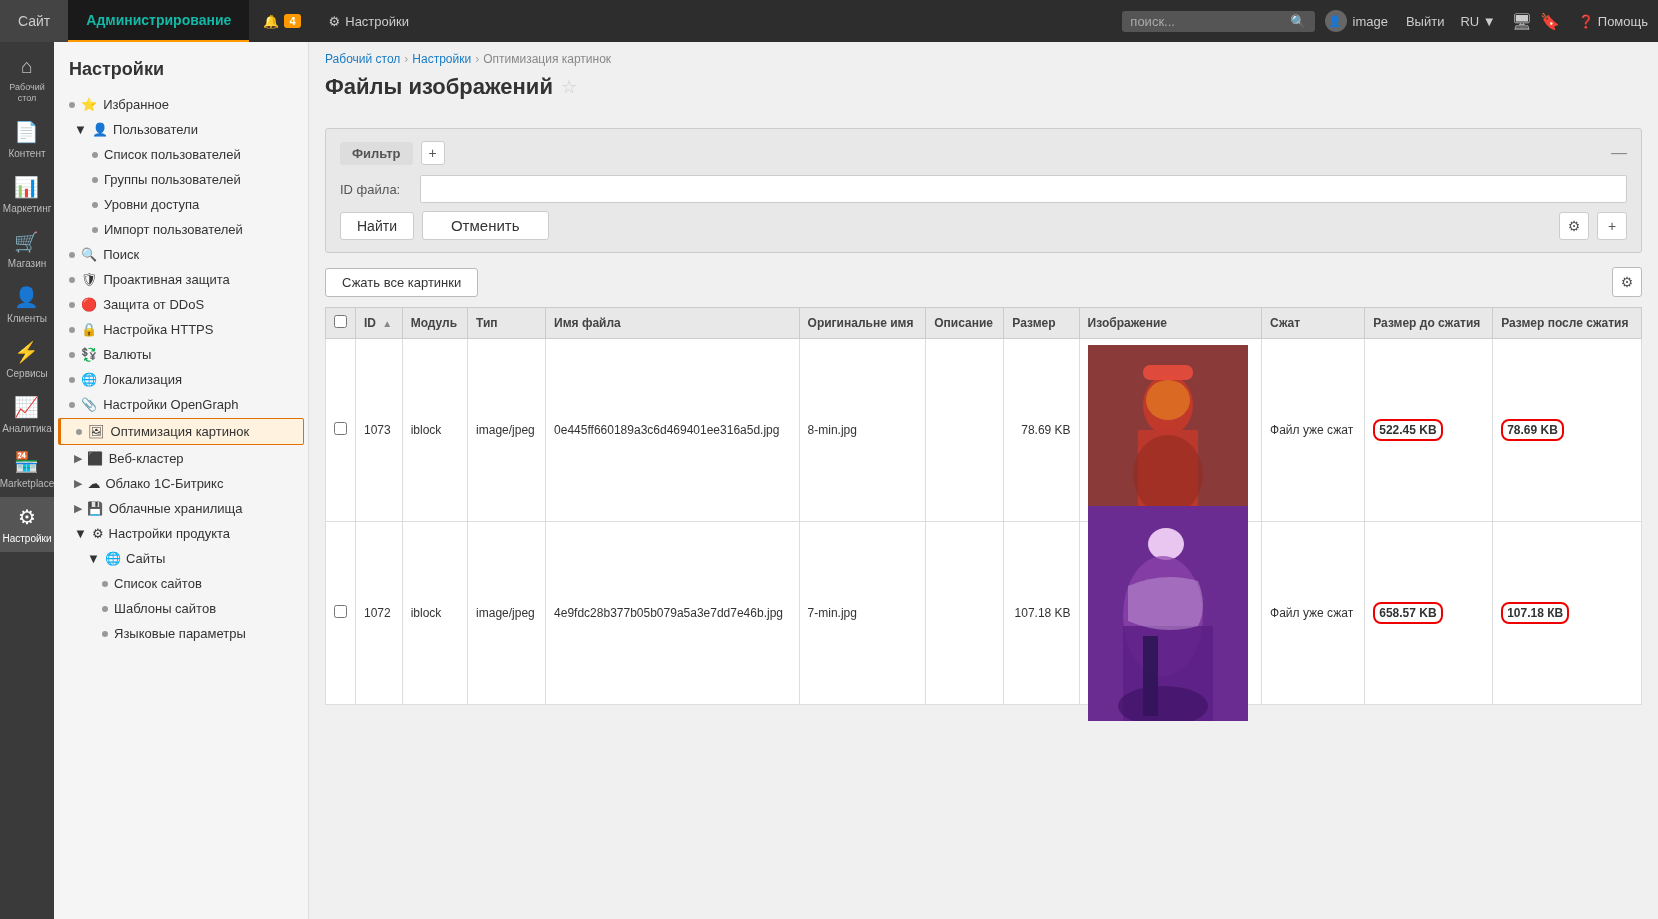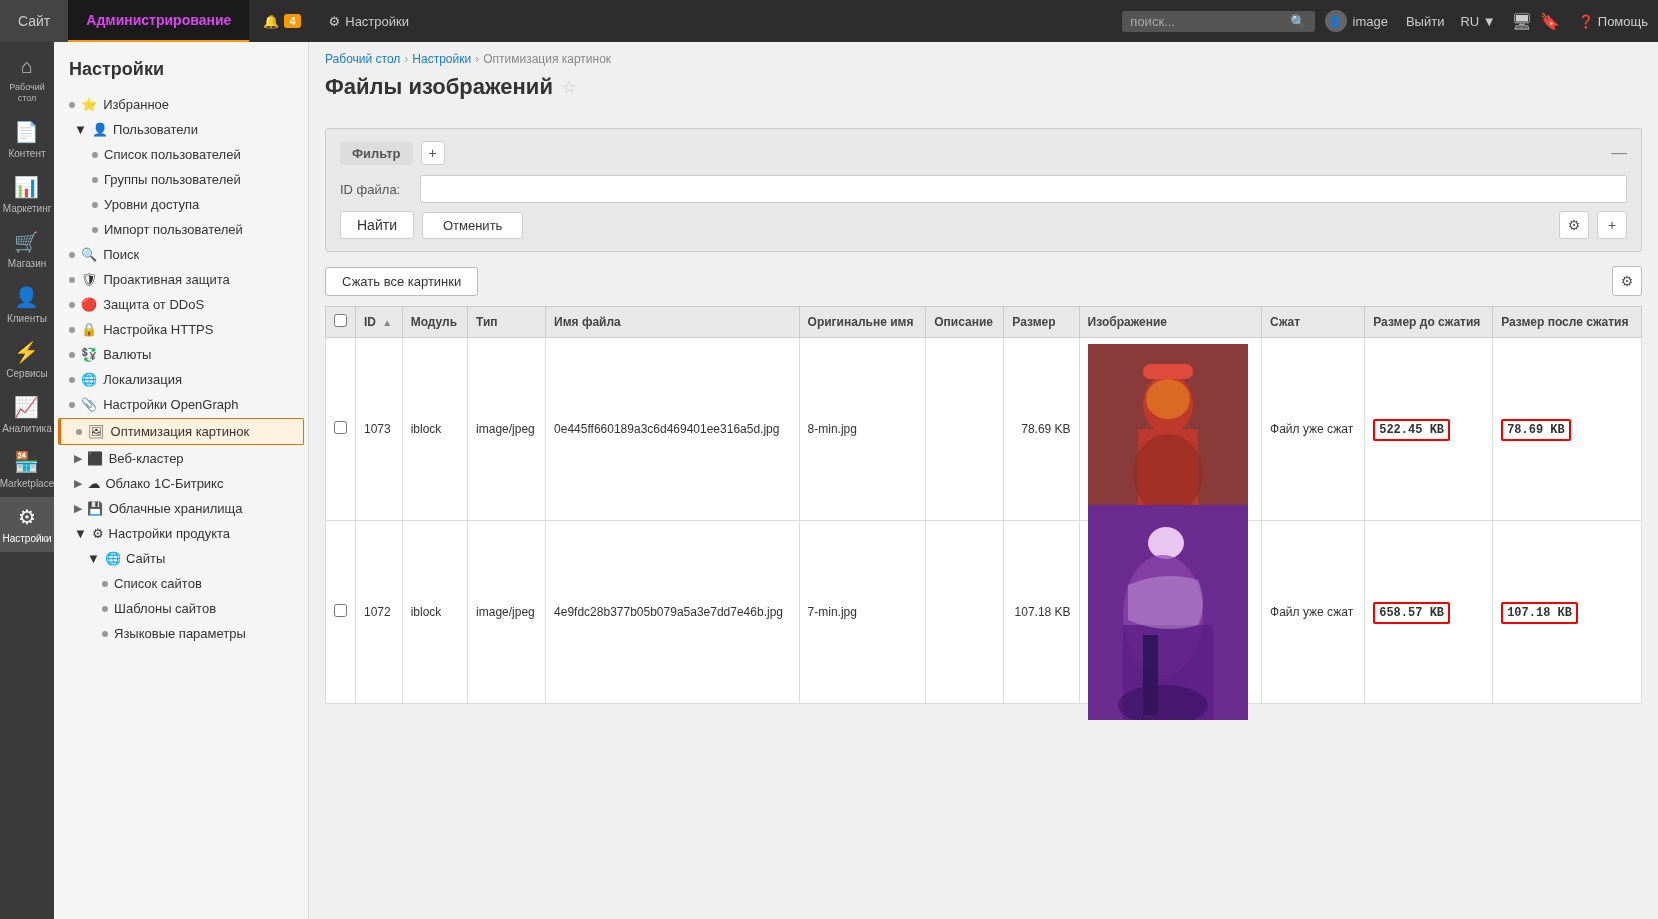--- a/index.html
+++ b/index.html
@@ -1,21 +1,21 @@
 <!DOCTYPE html>
 <html><head>
   <meta charset="utf-8">
   <style>
     * { box-sizing: border-box; margin: 0; padding: 0; }
     body { font-family: Arial, sans-serif; font-size: 13px; background: #eee; color: #333; display: flex; flex-direction: column; height: 919px; overflow: hidden; }
 
     
     .topbar { display: flex; align-items: center; background: #2d2d2d; height: 42px; flex-shrink: 0; }
     .topbar-site { background: #444; color: #ccc; padding: 0 18px; height: 100%; display: flex; align-items: center; font-size: 14px; cursor: pointer; }
-    .topbar-admin { background: #1a1a1a; color: #d946ef; padding: 0 18px; height: 100%; display: flex; align-items: center; font-size: 14px; font-weight: bold; border-bottom: 2px solid #f90; }
+    .topbar-admin { background: #1a1a1a; color: #14b8a6; padding: 0 18px; height: 100%; display: flex; align-items: center; font-size: 14px; font-weight: bold; border-bottom: 2px solid #f90; }
     .topbar-notif { display: flex; align-items: center; color: #ccc; padding: 0 14px; gap: 5px; font-size: 13px; cursor: pointer; }
     .notif-badge { background: #f90; color: #fff; border-radius: 3px; padding: 1px 5px; font-size: 11px; font-weight: bold; }
     .topbar-settings { display: flex; align-items: center; color: #ccc; padding: 0 14px; gap: 5px; font-size: 13px; cursor: pointer; }
     .topbar-spacer { flex: 1; }
     .topbar-search { display: flex; align-items: center; background: #555; border-radius: 3px; padding: 3px 8px; gap: 20px; }
     .topbar-search input { background: transparent; border: none; outline: none; color: #ccc; font-size: 13px; width: 140px; }
     .topbar-search input::placeholder { color: #aaa; }
     .topbar-user { display: flex; align-items: center; gap: 6px; color: #ccc; padding: 0 10px; font-size: 13px; cursor: pointer; }
     .topbar-user .user-icon { background: #666; border-radius: 50%; width: 22px; height: 22px; display: flex; align-items: center; justify-content: center; font-size: 11px; color: #fff; }
     .topbar-logout { color: #ccc; padding: 0 8px; font-size: 13px; cursor: pointer; }
@@ -58,38 +58,38 @@
     
     .filter-panel { background: #e8e8e8; border: 1px solid #ccc; border-radius: 3px; padding: 12px 14px; margin-bottom: 14px; }
     .filter-header { display: flex; align-items: center; gap: 8px; margin-bottom: 10px; }
     .filter-label { font-size: 13px; font-weight: bold; color: #555; background: #ddd; padding: 4px 12px; border-radius: 3px; }
     .filter-add-btn { width: 24px; height: 24px; background: #fff; border: 1px solid #ccc; border-radius: 3px; display: flex; align-items: center; justify-content: center; cursor: pointer; font-size: 14px; color: #555; }
     .filter-close-btn { margin-left: auto; color: #888; cursor: pointer; font-size: 16px; }
     .filter-row { display: flex; align-items: center; gap: 10px; margin-bottom: 8px; }
     .filter-row label { font-size: 13px; color: #555; min-width: 70px; }
     .filter-row input { flex: 1; height: 28px; border: 1px solid #ccc; border-radius: 2px; padding: 0 6px; font-size: 13px; background: #fff; }
     .btn-find { background: #fff; border: 1px solid #ccc; border-radius: 3px; padding: 5px 16px; font-size: 14px; cursor: pointer; color: #333; }
-    .btn-cancel { background: #fff; border: 1px solid #ccc; border-radius: 3px; padding: 5px 20px; font-size: 13px; cursor: pointer; color: #333; }
+    .btn-cancel { background: #fff; border: 1px solid #ccc; border-radius: 3px; padding: 5px 28px; font-size: 15px; cursor: pointer; color: #333; }
     .btn-gear { background: #fff; border: 1px solid #ccc; border-radius: 3px; width: 30px; height: 28px; display: flex; align-items: center; justify-content: center; cursor: pointer; margin-left: auto; font-size: 14px; color: #555; }
     .btn-plus2 { background: #fff; border: 1px solid #ccc; border-radius: 3px; width: 30px; height: 28px; display: flex; align-items: center; justify-content: center; cursor: pointer; font-size: 14px; color: #555; }
 
     
     .compress-row { display: flex; align-items: center; justify-content: space-between; margin-bottom: 10px; }
     .btn-compress { background: #fff; border: 1px solid #bbb; border-radius: 3px; padding: 6px 16px; font-size: 13px; cursor: pointer; color: #333; }
     .btn-settings2 { background: #fff; border: 1px solid #bbb; border-radius: 3px; width: 30px; height: 30px; display: flex; align-items: center; justify-content: center; cursor: pointer; font-size: 14px; color: #555; }
 
     
     .data-table { width: 100%; border-collapse: collapse; background: #fff; font-size: 12px; }
     .data-table th { background: #e8e8e8; border: 1px solid #ccc; padding: 7px 8px; text-align: left; font-size: 12px; font-weight: bold; color: #444; white-space: nowrap; }
     .data-table td { border: 1px solid #ddd; padding: 6px 8px; vertical-align: middle; color: #333; }
     .data-table .cb-col { width: 30px; text-align: center; }
     .sort-arrow { font-size: 10px; color: #888; margin-left: 3px; }
     .file-status { font-size: 12px; color: #555; }
     .size-cell { text-align: right; white-space: nowrap; }
-    .size-highlight { border: 2px solid #e00; border-radius: 2px; padding: 2px 4px; color: #333; font-weight: bold; white-space: nowrap; font-family: Liberation Mono, monospace; }
+    .size-highlight { border: 2px solid #e00; border-radius: 8px; padding: 2px 4px; color: #333; font-weight: bold; white-space: nowrap; }
 
     
     .img-placeholder { width: 160px; height: 170px; display: flex; align-items: center; justify-content: center; font-size: 11px; color: #fff; }
     .img1 { background: linear-gradient(135deg, #c0392b 0%, #e67e22 40%, #8e44ad 70%, #2c3e50 100%); }
     .img2 { background: linear-gradient(135deg, #e74c3c 0%, #f39c12 30%, #9b59b6 60%, #1abc9c 100%); }
   </style>
 </head>
 <body>
 
 <div class="topbar">

